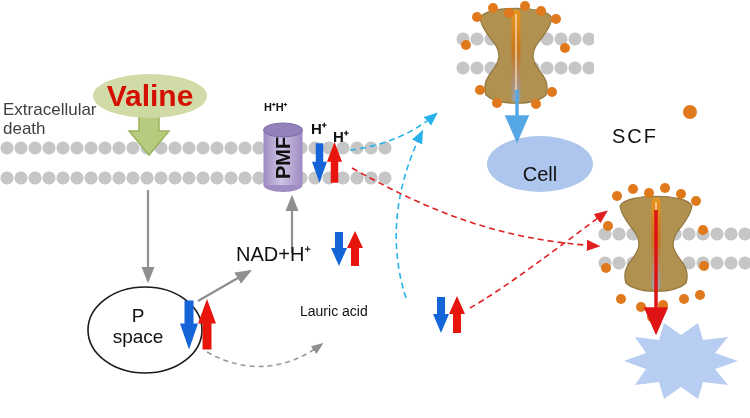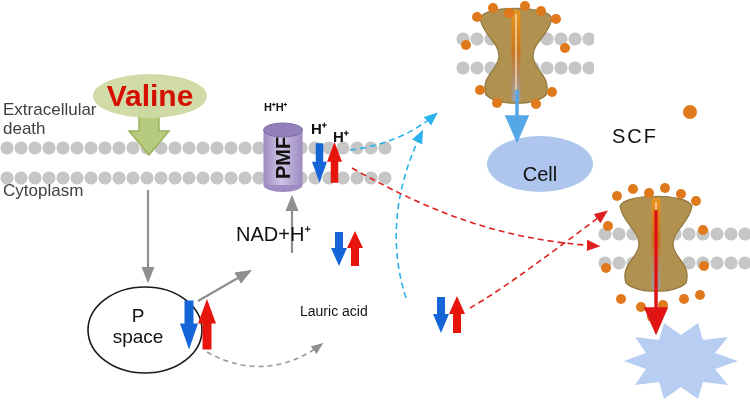--- a/index.html
+++ b/index.html
@@ -10,21 +10,21 @@
     background-size:14px 14px;background-repeat:repeat-x;}
   svg.canvas{position:absolute;left:0;top:0;}
   .lbl{position:absolute;color:#111;white-space:nowrap;}
   .region{color:#404040;font-size:17px;line-height:19px;}
   .valine-text{left:93px;top:76px;width:114px;height:40px;display:flex;align-items:center;
     justify-content:center;font-size:30px;font-weight:bold;color:#d40f00;}
   .pmf-text{left:254px;top:147px;width:58px;height:22px;text-align:center;font-size:20px;
     font-weight:bold;transform:rotate(-90deg);}
   .hplus{font-size:15px;font-weight:bold;}
   .habove{left:264px;top:99px;font-size:11px;font-weight:bold;text-align:right;}
-  .nad{left:236px;top:220px;font-size:20px;}
+  .nad{left:236px;top:240px;font-size:20px;}
   .lauric{left:300px;top:303px;font-size:14px;}
   .pcycle-text{left:88px;top:305px;width:100px;text-align:center;font-size:19px;line-height:21px;}
   .scf{left:612px;top:92px;font-size:20px;letter-spacing:2px;margin-top:33px;}
   .survival-text{left:488px;top:141px;width:104px;text-align:center;font-size:20px;line-height:22px;margin-top:22px;}
   .death-text{left:621px;top:349px;width:112px;text-align:center;font-size:20px;}
   .pair{position:absolute;}
 </style>
 </head>
 <body>
 
@@ -137,21 +137,20 @@
     <path d="M517,90 L517,138" stroke="#56a7e6" stroke-width="3.5" marker-end="url(#mblue)"></path>
     <path d="M656,210 L656,330" stroke="#e01414" stroke-width="3.5" marker-end="url(#mredL)"></path>
 
     <circle cx="690" cy="112" r="7" fill="#e0791c"></circle>
   </svg>
 
   <div class="lbl region" style="left:3px;top:100px;">
     <div>Extracellular</div>
     <div>death</div>
   </div>
-  <div class="lbl region" style="left:3px;top:181px;">Cytoplasm</div>
 
   <div class="lbl valine-text">Valine</div>
 
   <div class="lbl pmf-text">PMF</div>
   <div class="lbl habove">H⁺H⁺</div>
   <div class="lbl hplus" style="left:311px;top:118px;">H⁺</div>
   <div class="lbl hplus" style="left:333px;top:126px;">H⁺</div>
 
   <div class="lbl nad">NAD+H⁺</div>
   <div class="lbl lauric">Lauric acid</div>

